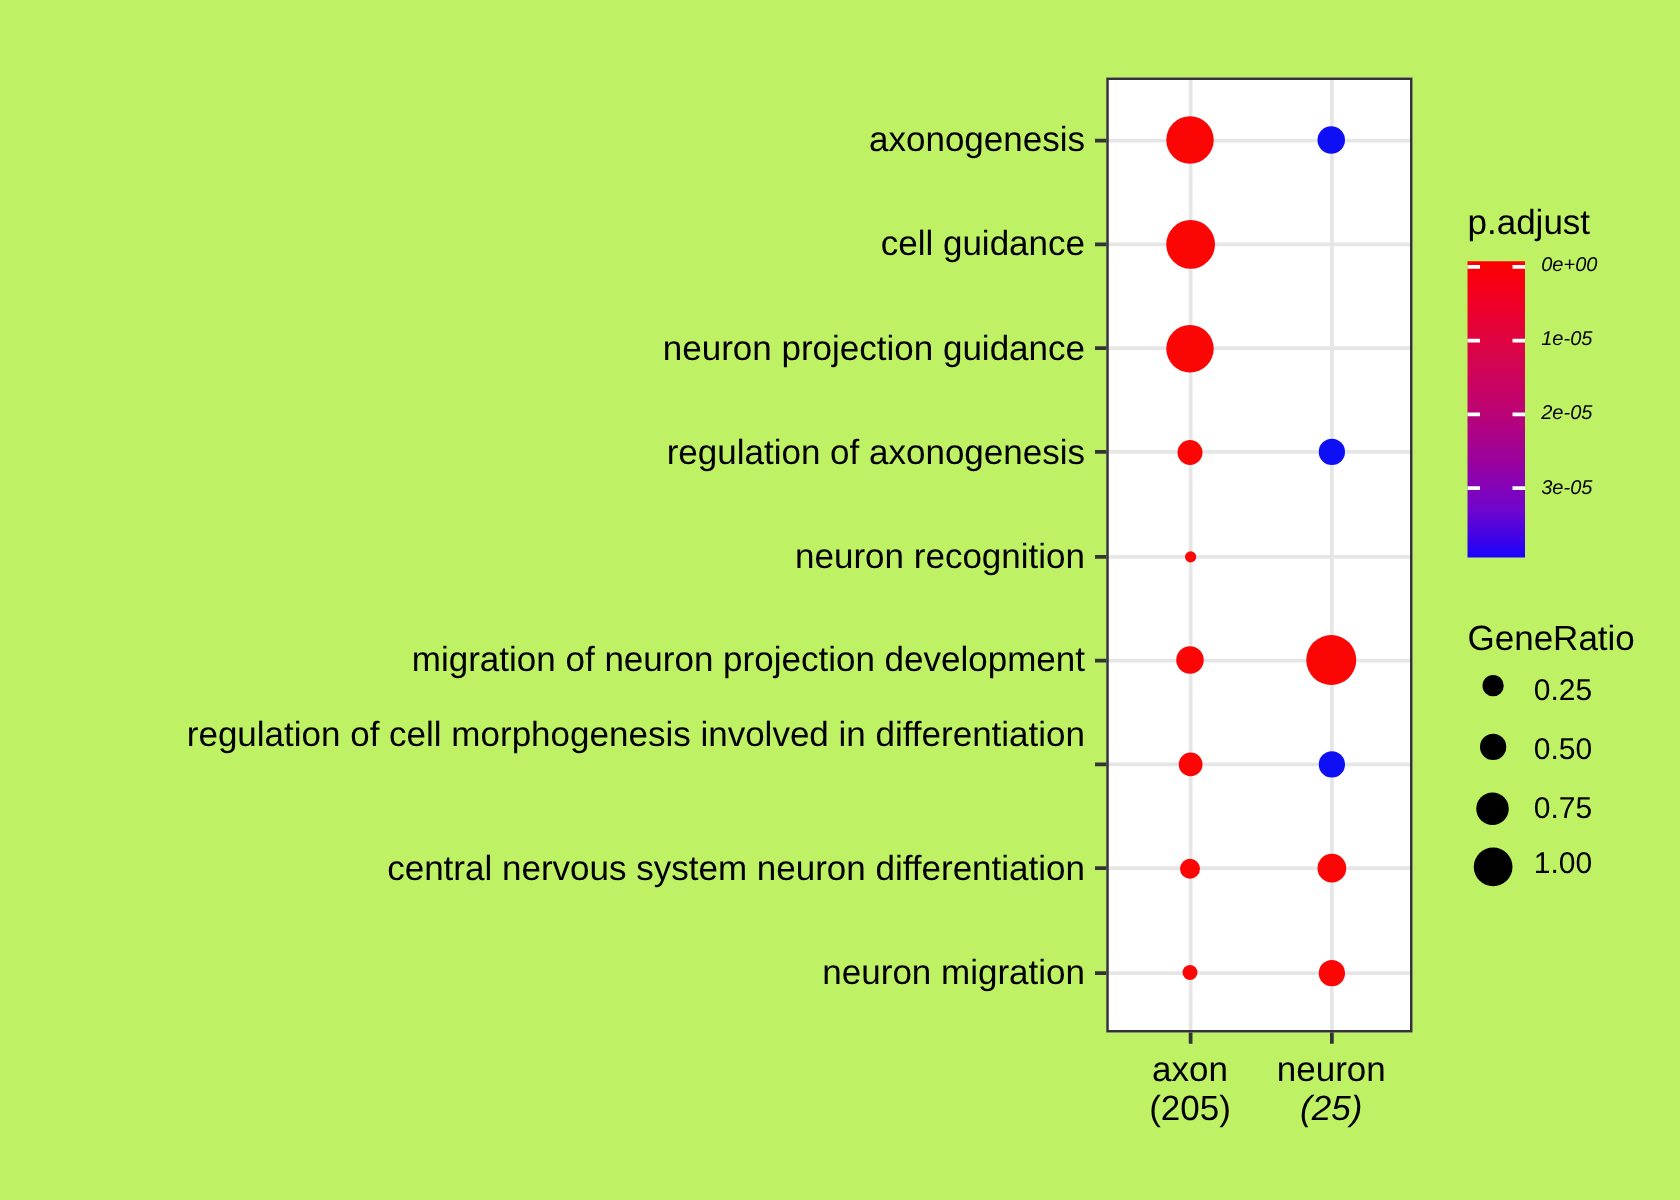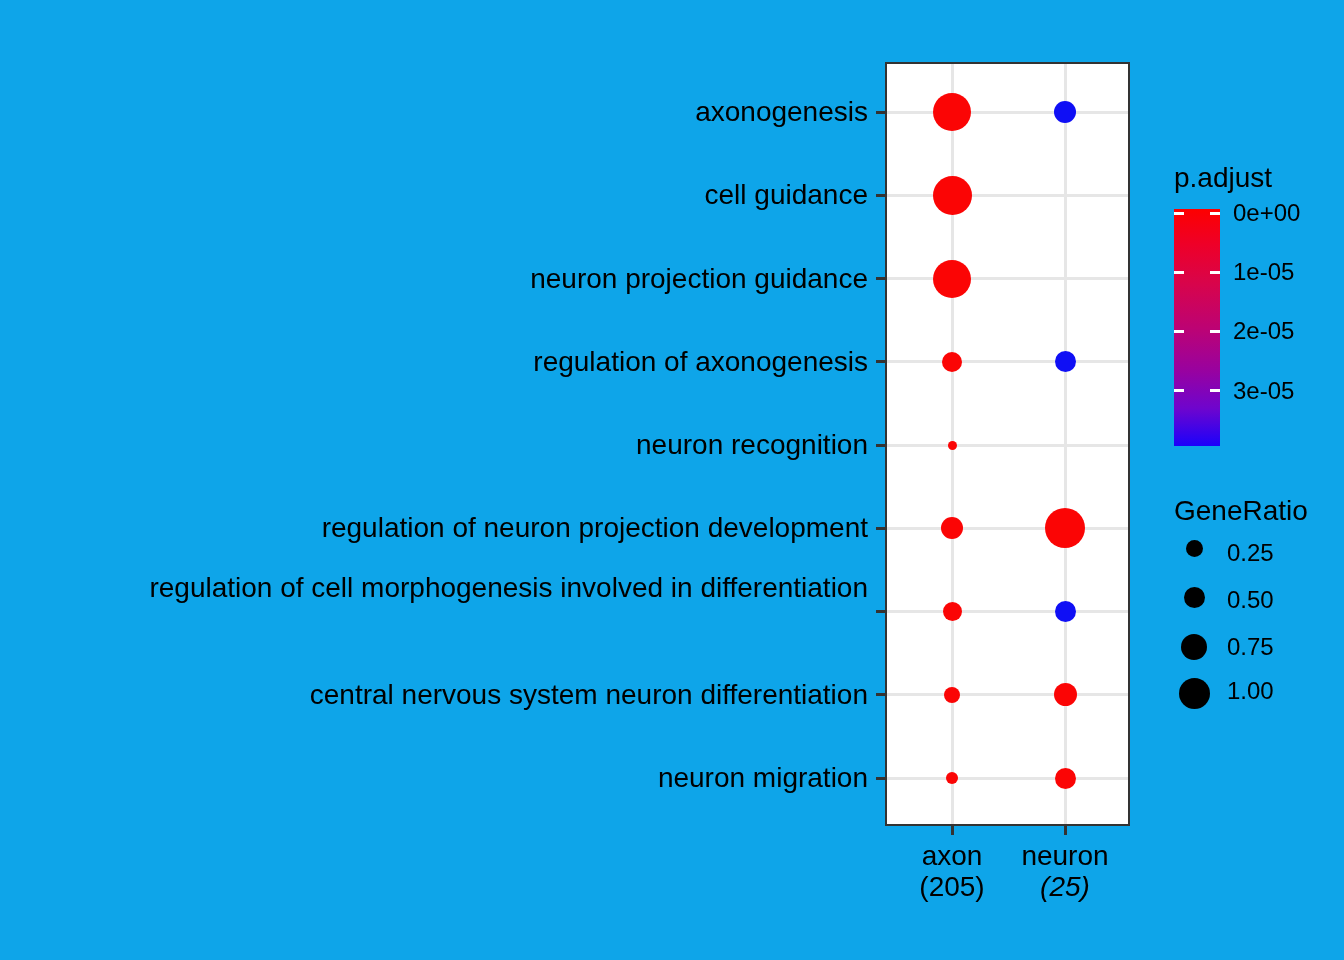--- a/index.html
+++ b/index.html
@@ -1,19 +1,19 @@
 <!DOCTYPE html>
 <html><head>
 <meta charset="utf-8">
 <style>
   * { margin:0; padding:0; box-sizing:border-box; }
   html,body { background:#ffffff; }
   body { font-family:"Liberation Sans","DejaVu Sans",sans-serif; color:#000; }
   #canvas {
-    position:relative; width:1344px; height:960px; background:#0ea5e9; overflow:hidden;
+    position:relative; width:1344px; height:960px; background:#bef264; overflow:hidden;
   }
   
   #panel-grid, #panel-border, #panel-dots {
     position:absolute; left:885px; top:62px; width:245px; height:764px;
   }
   #panel-grid { z-index:1; background:#fff; }
   #panel-border { z-index:3; border:2px solid #333333; background:transparent; pointer-events:none; }
   #panel-dots { z-index:4; }
   .grid-v { position:absolute; top:0; bottom:0; width:3px; background:#e6e6e6; }
   .grid-h { position:absolute; left:0; right:0; height:3px; background:#e6e6e6; }
@@ -36,22 +36,23 @@
   #colorbar {
     position:absolute; left:0; top:46px; width:46px; height:237px;
     background:linear-gradient(to bottom,
       #fd0000 0%, #ee0028 15%, #da0448 30%, #bd0373 50%,
       #99029f 68%, #6f05cd 84%, #1b02fb 100%);
   }
   .cb-notch { position:absolute; width:10px; height:3px; background:#ffffff; }
   .cb-notch.l { left:0; } .cb-notch.r { right:0; }
   .nt0 { top:3px; } .nt1 { top:62px; } .nt2 { top:121px; } .nt3 { top:180px; }
   .cb-label {
-    position:absolute; left:59px; font-size:24px; line-height:26px; white-space:nowrap;
+    position:absolute; left:59px; font-size:16px; line-height:26px; white-space:nowrap;
     transform:translateY(-50%);
+    font-style:italic;
   }
   .cl0 { top:50px; } .cl1 { top:109px; } .cl2 { top:168px; } .cl3 { top:228px; }
   
   #legend-generatio { position:absolute; left:1174px; top:496px; width:170px; height:240px; z-index:2; }
   .gr-row { position:absolute; left:0; height:47px; display:flex; align-items:flex-start; }
   .gr0 { top:44px; } .gr1 { top:91px; } .gr2 { top:138px; } .gr3 { top:182px; }
   .gr-dot-cell { width:40px; display:flex; justify-content:center; align-items:center; }
   .gr-dot { background:#000; border-radius:50%; }
   .gr-label { margin-left:13px; font-size:24px; line-height:26px; }
 </style>
@@ -97,21 +98,21 @@
       <div class="y-label" style="top: 112px;">axonogenesis</div>
       <div class="tick y" style="left: 876px; top: 193.75px;"></div>
       <div class="y-label" style="top: 195.25px;">cell guidance</div>
       <div class="tick y" style="left: 876px; top: 277px;"></div>
       <div class="y-label" style="top: 278.5px;">neuron projection guidance</div>
       <div class="tick y" style="left: 876px; top: 360.25px;"></div>
       <div class="y-label" style="top: 361.75px;">regulation of axonogenesis</div>
       <div class="tick y" style="left: 876px; top: 443.5px;"></div>
       <div class="y-label" style="top: 445px;">neuron recognition</div>
       <div class="tick y" style="left: 876px; top: 526.75px;"></div>
-      <div class="y-label" style="top: 528.25px;">regulation of neuron projection development</div>
+      <div class="y-label" style="top: 528.25px;">migration of neuron projection development</div>
       <div class="tick y" style="left: 876px; top: 610px;"></div>
       <div class="y-label" style="top: 588px;">regulation of cell morphogenesis involved in differentiation</div>
       <div class="tick y" style="left: 876px; top: 693.25px;"></div>
       <div class="y-label" style="top: 694.75px;">central nervous system neuron differentiation</div>
       <div class="tick y" style="left: 876px; top: 776.5px;"></div>
       <div class="y-label" style="top: 778px; text-align: center;">neuron migration</div>
       <div class="tick x" style="left: 950.5px; top: 826px;"></div>
       <div class="tick x" style="left: 1063.5px; top: 826px;"></div>
     </div>
 

